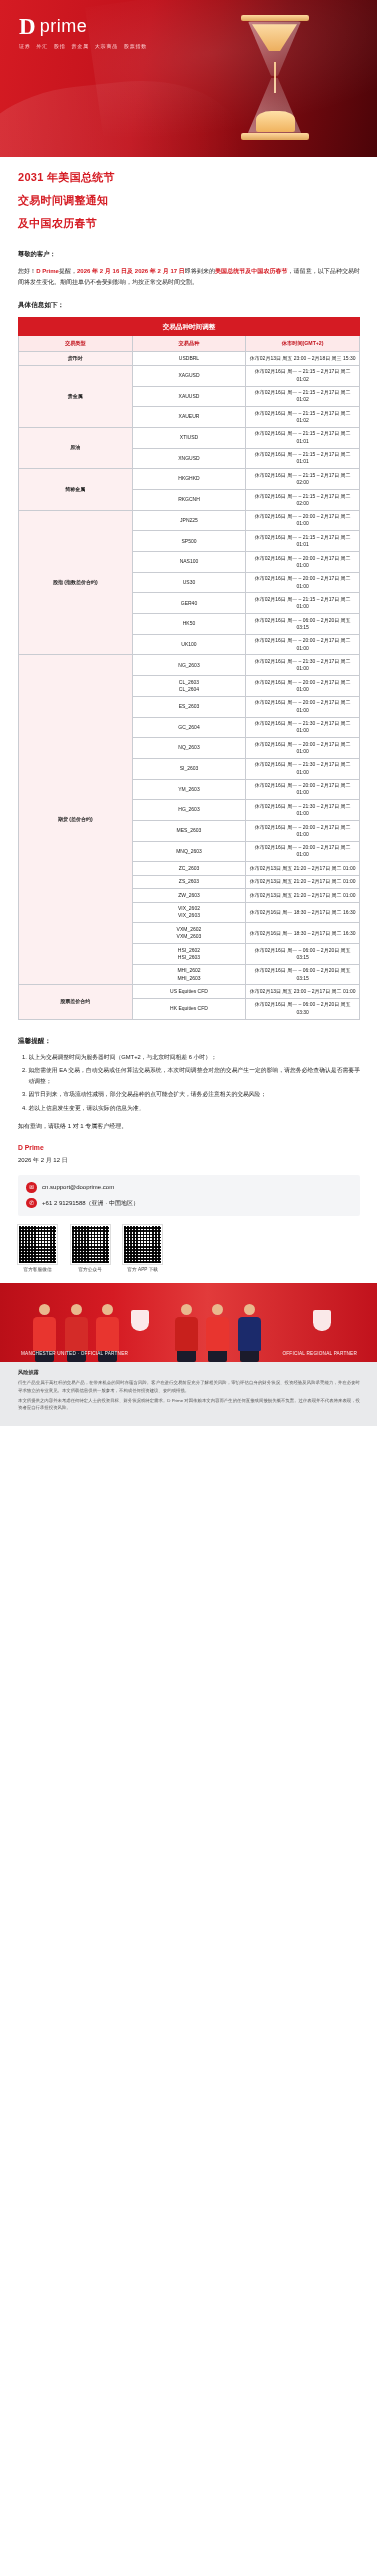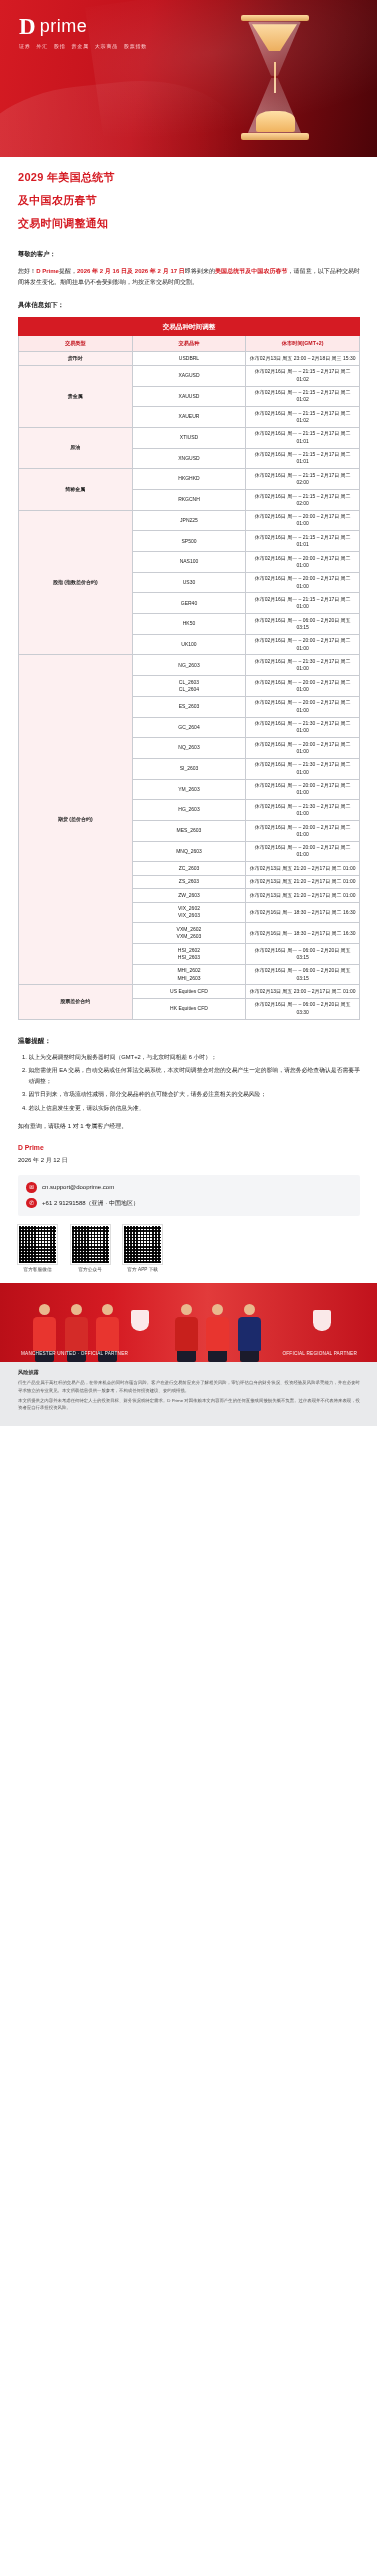--- a/index.html
+++ b/index.html
@@ -197,23 +197,23 @@
       <div class="bulb-top"></div>
       <div class="sand-top"></div>
       <div class="stream"></div>
       <div class="bulb-bot"></div>
       <div class="sand-bot"></div>
       <div class="cap bot"></div>
     </div>
   </div>
 
   <div class="title-block">
-    <div class="title-line">2029 年美国总统节</div>
+    <div class="title-line">2031 年美国总统节</div>
+    <div class="title-line">交易时间调整通知</div>
     <div class="title-line">及中国农历春节</div>
-    <div class="title-line">交易时间调整通知</div>
   </div>
 
   <div class="body-sec">
     <div class="greeting">尊敬的客户：</div>
     <p class="para">
       <span>您好！</span><span class="red b">D Prime</span><span>提醒，</span><span class="red b">2026 年 2 月 16 日及 2026 年 2 月 17 日</span><span>即将到来的</span><span class="red b">美国总统节及中国农历春节</span><span>，请留意，以下品种交易时间将发生变化。期间挂单仍不会受到影响，均按正常交易时间交割。</span>
     </p>
     <div class="sub-head">具体信息如下：</div>
   </div>
 

